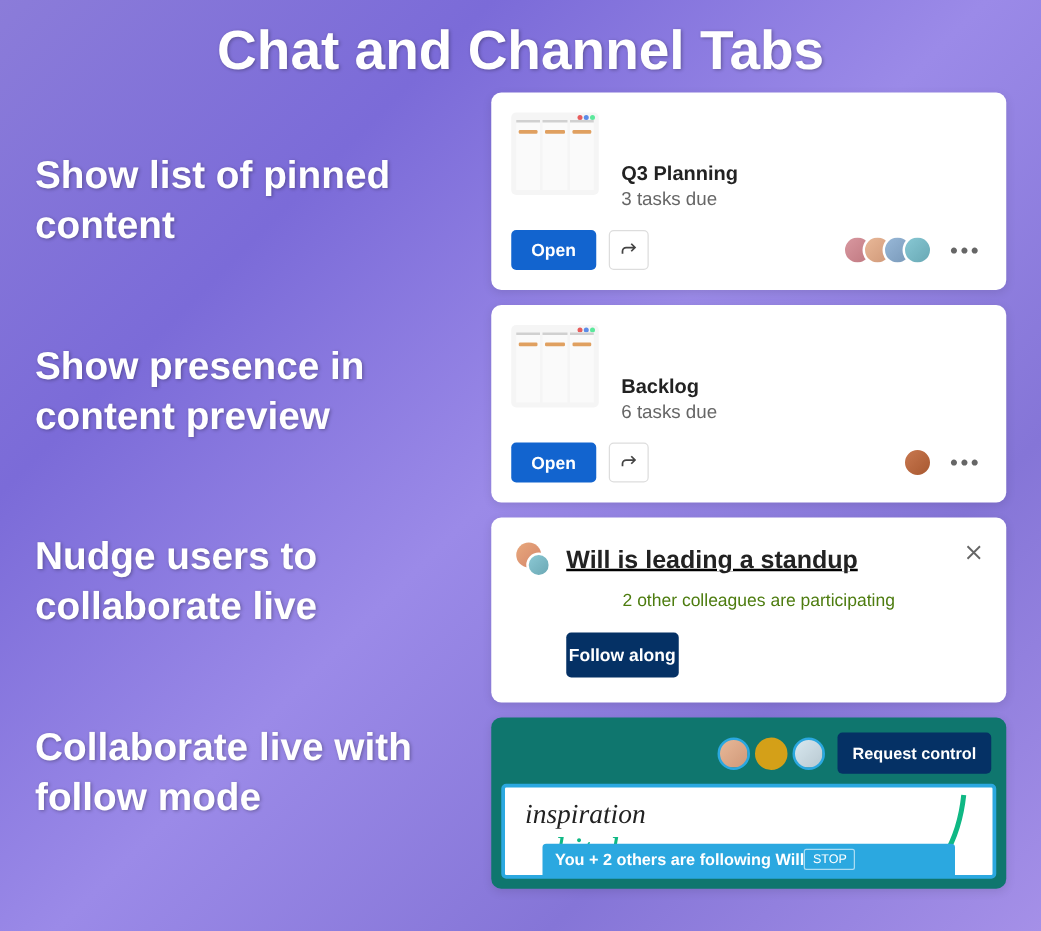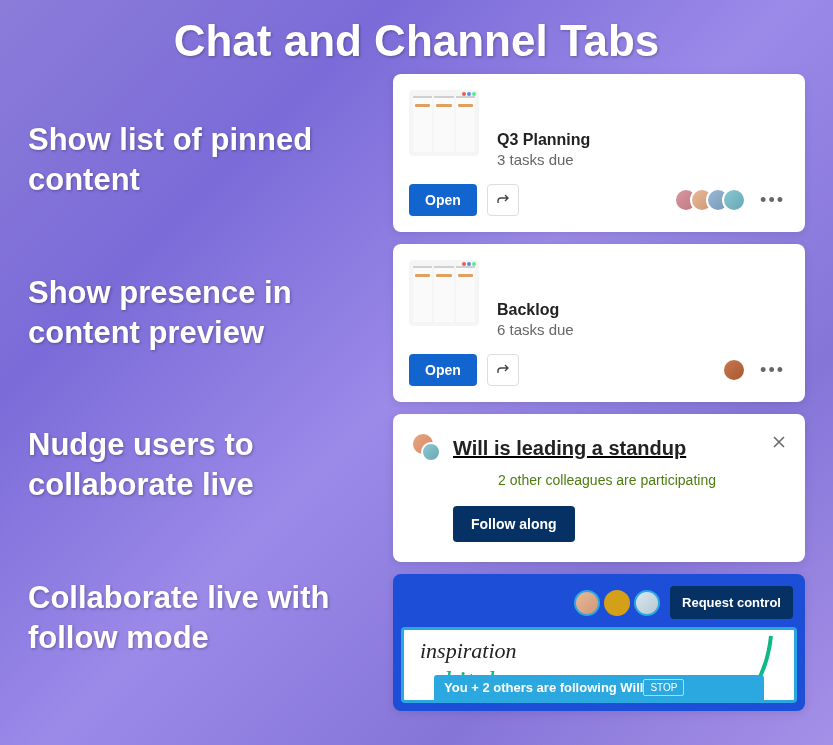--- a/index.html
+++ b/index.html
@@ -213,29 +213,29 @@
       cursor: pointer;
       color: #666;
       width: 16px;
       height: 16px;
     }
     .follow-btn {
       background: #053165;
       color: #fff;
       border: none;
       border-radius: 4px;
-      padding: 10px 18px;
+      padding: 10px 2px;
       font-size: 14px;
       font-weight: 600;
       cursor: pointer;
       margin-top: 18px;
       margin-left: 40px;
     }
     .whiteboard-card {
-      background: #1d4ed8;
+      background: #0f766e;
       border-radius: 8px;
       padding: 8px;
       box-shadow: 0 2px 8px rgba(0,0,0,0.1);
     }
     .wb-header {
       display: flex;
       align-items: center;
       justify-content: flex-end;
       gap: 10px;
       padding: 4px 4px 8px 4px;

